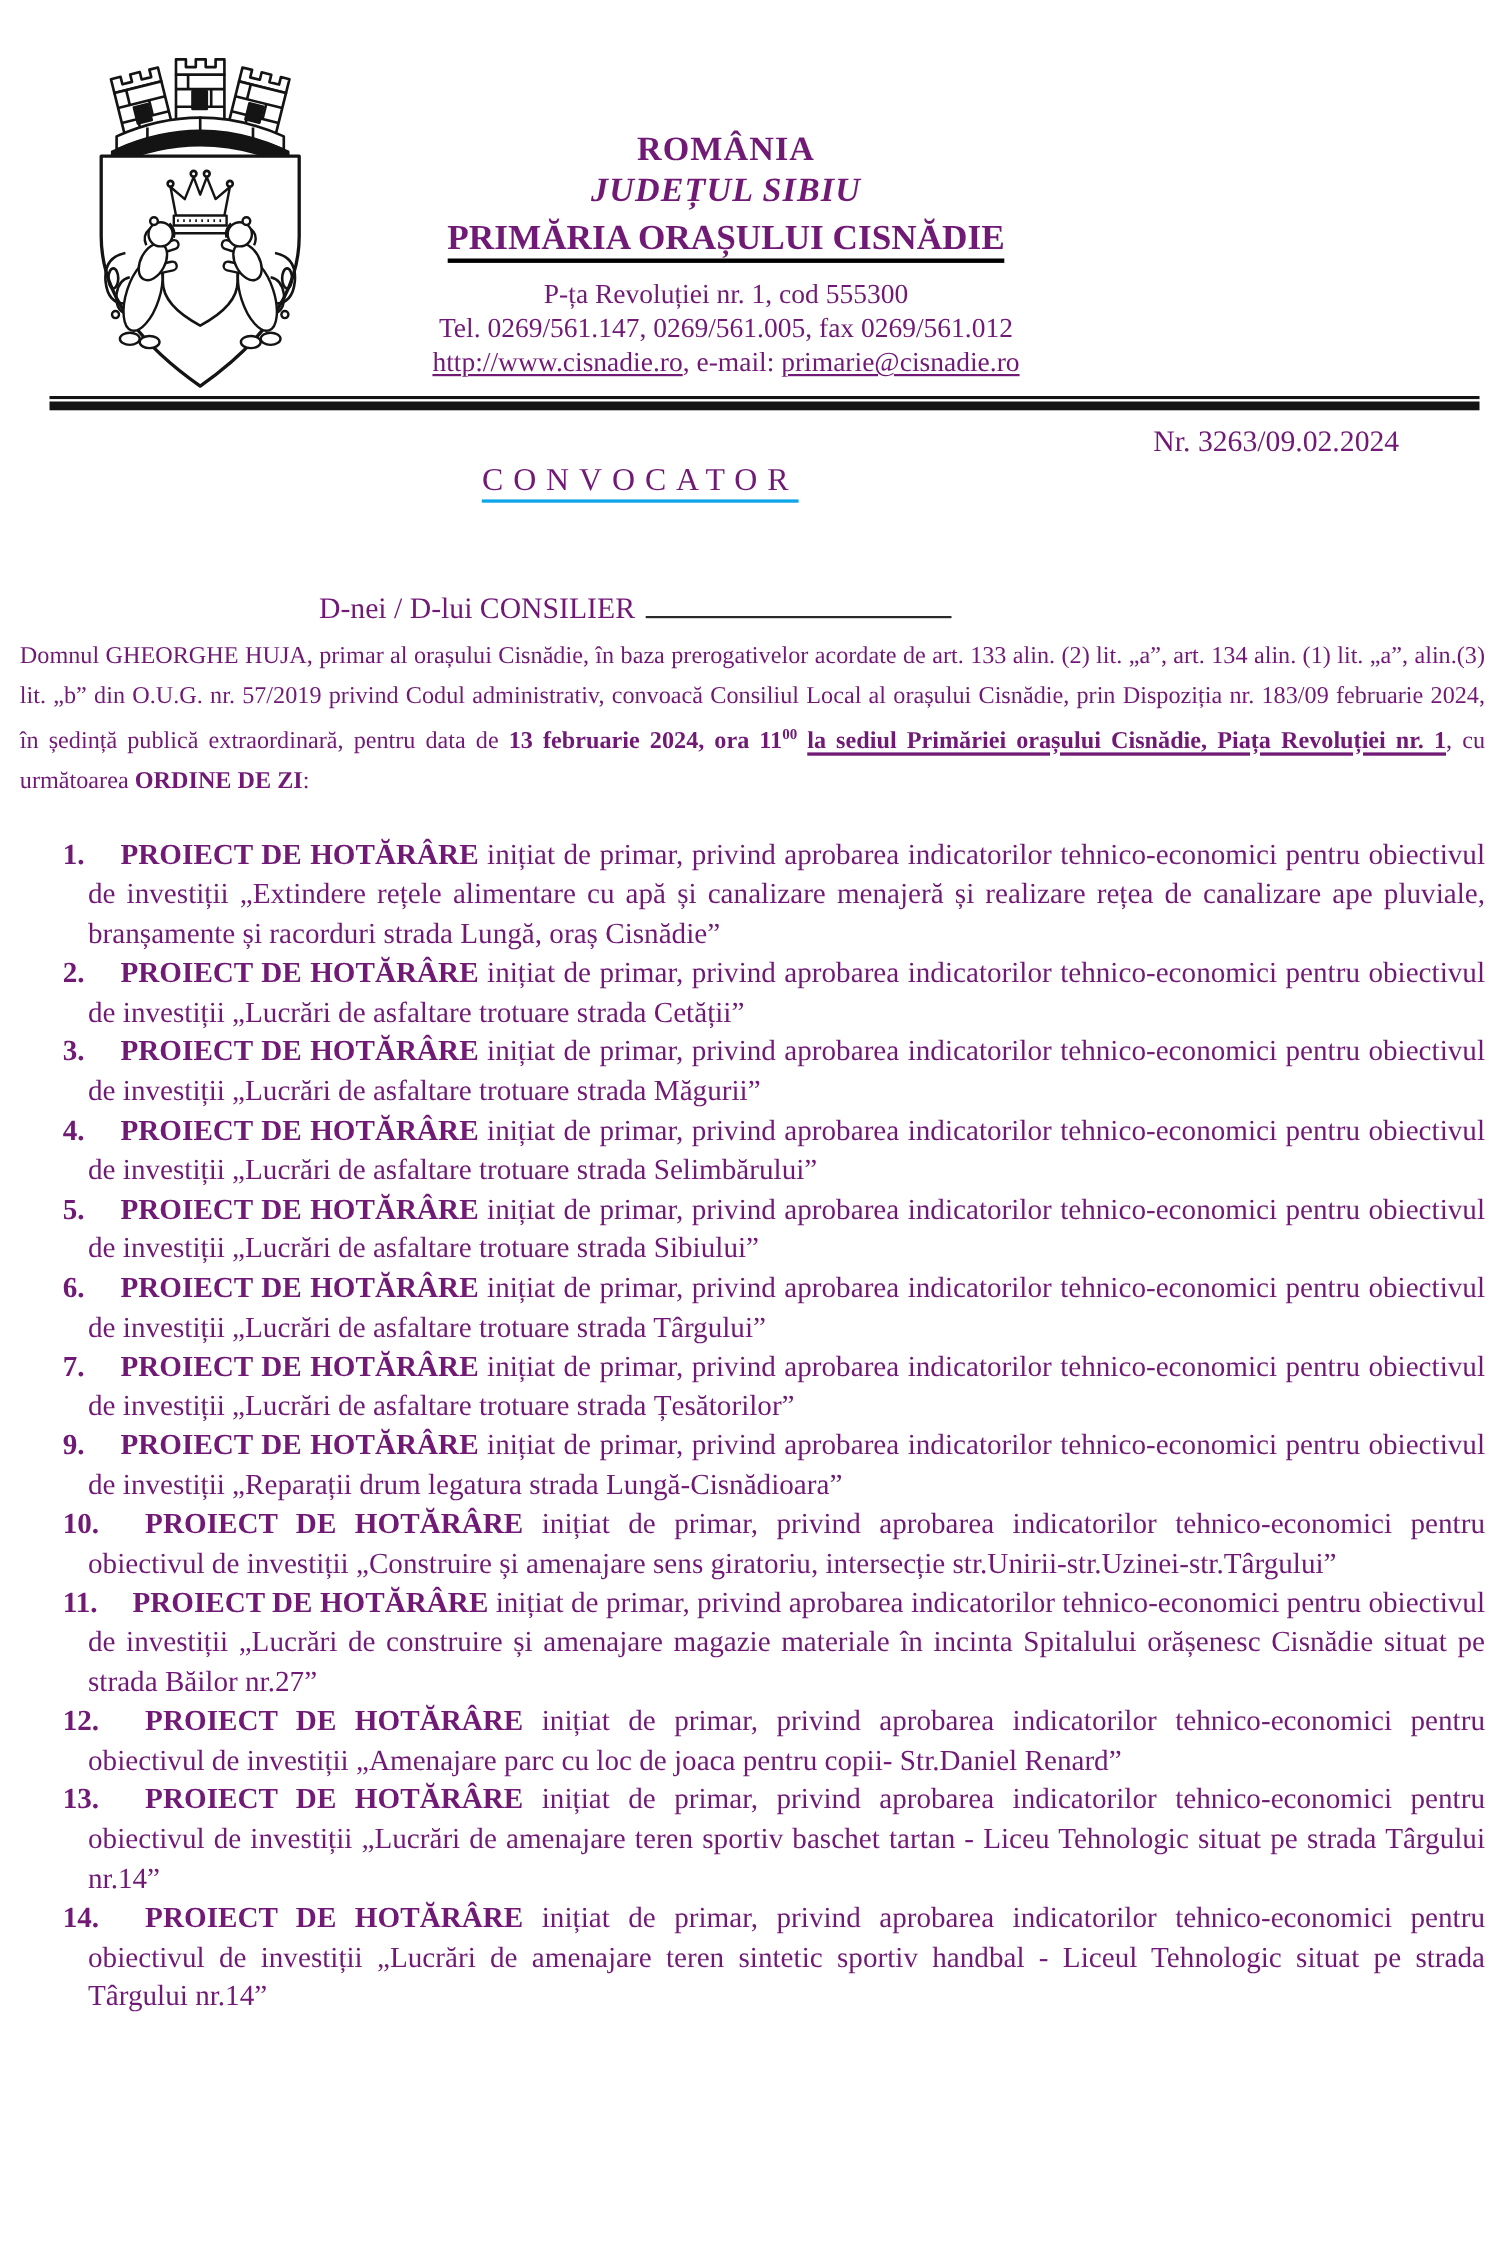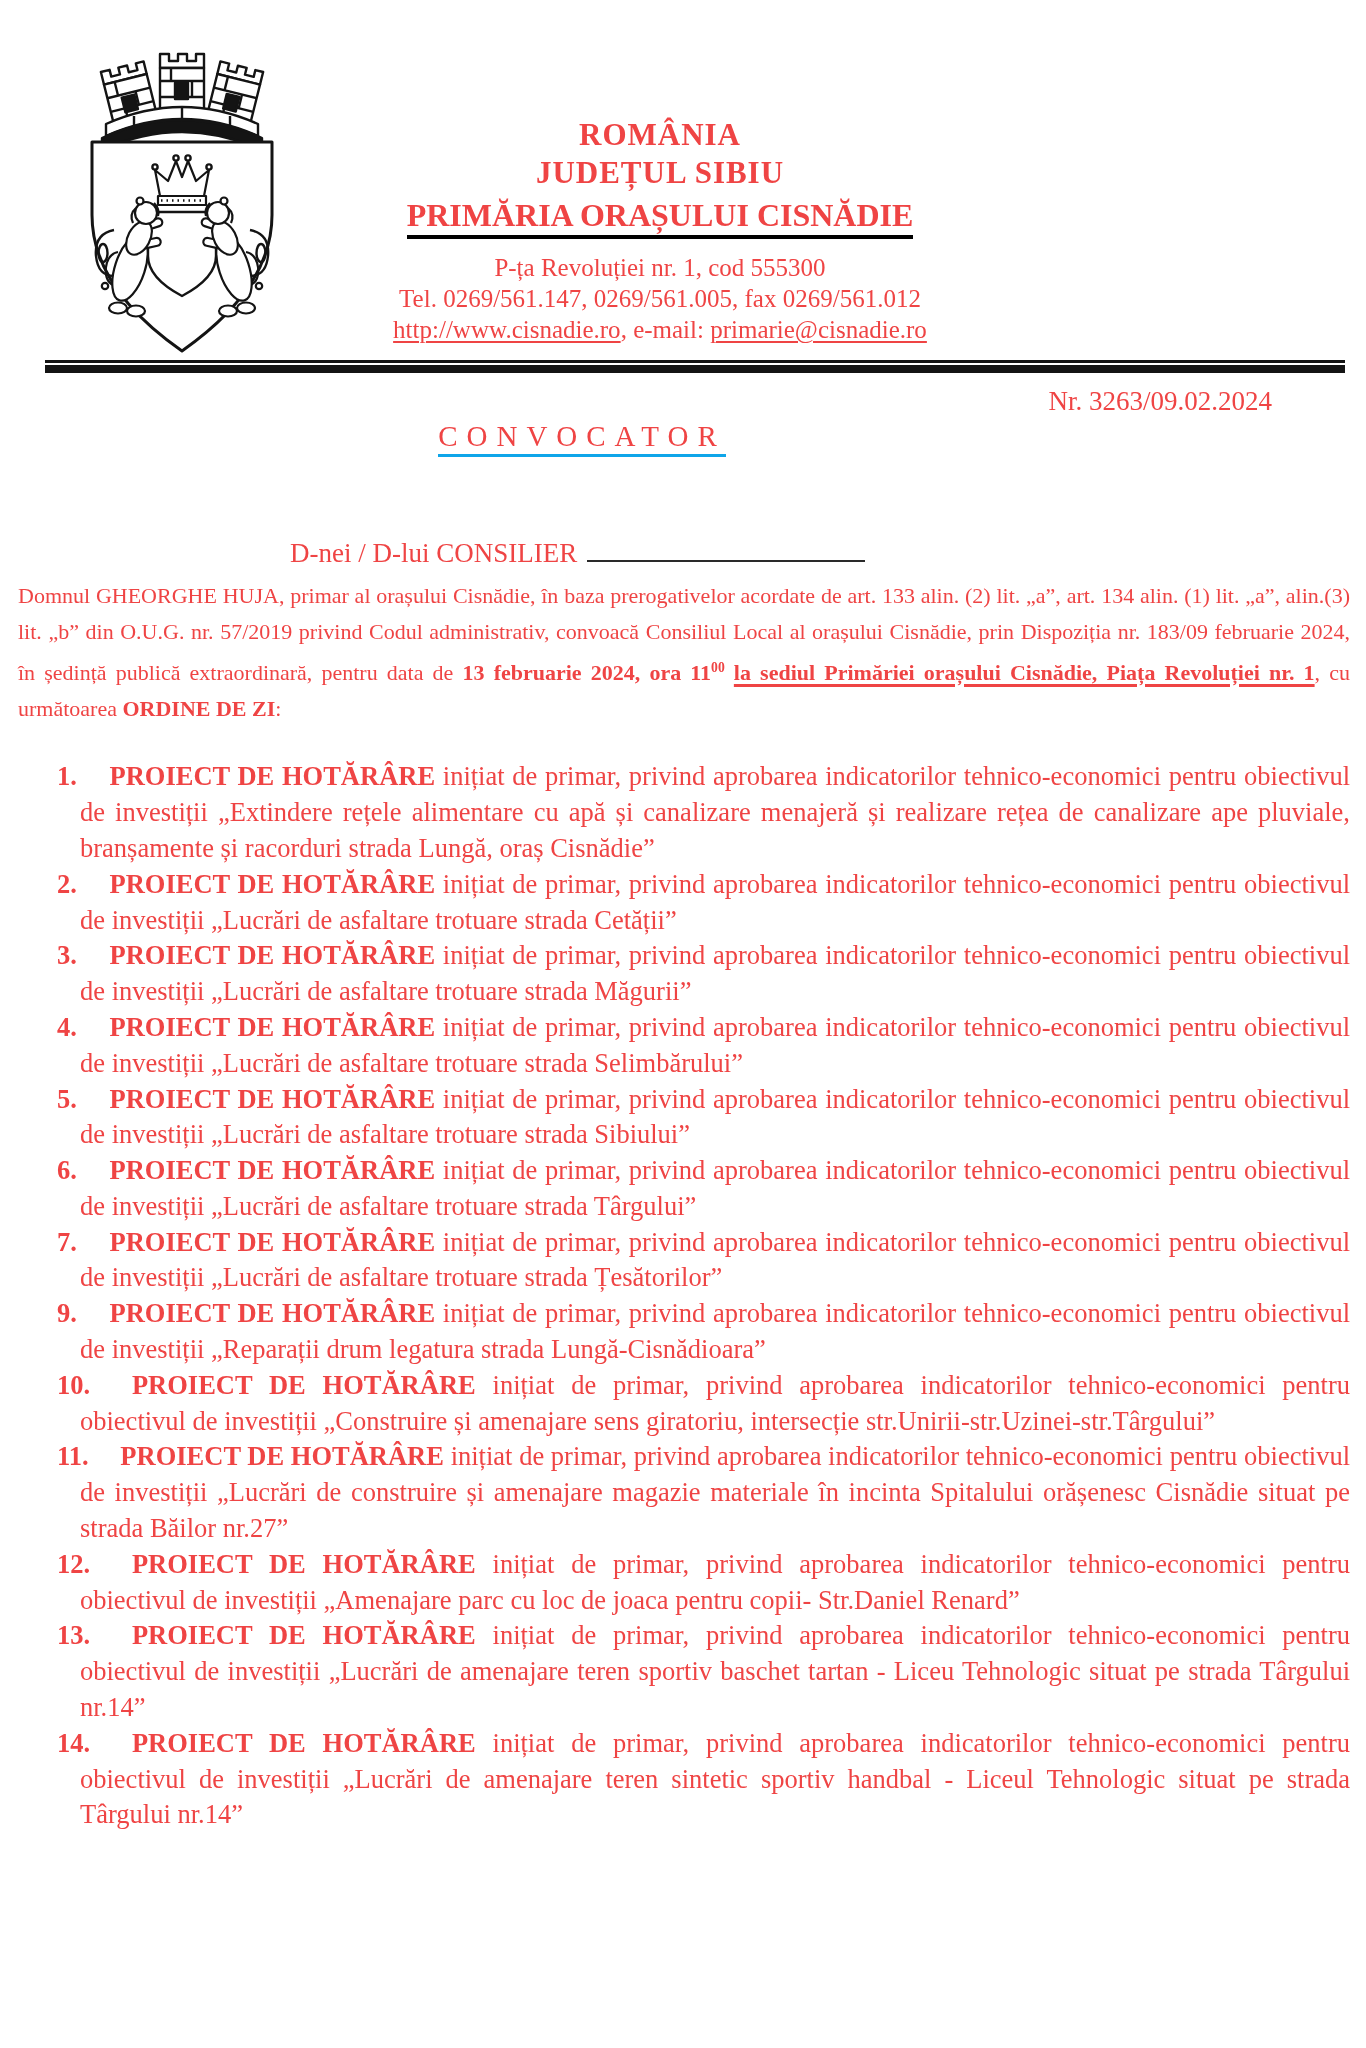--- a/index.html
+++ b/index.html
@@ -1,30 +1,30 @@
 <!DOCTYPE html>
 <html lang="ro"><head>
 <meta charset="utf-8">
 <style>
   html,body{margin:0;padding:0;background:#ffffff;}
   .page{
     position:relative;
     width:1366px;height:2048px;
     background:#ffffff;
-    color:#ef4444;
+    color:#701a75;
     font-family:"Liberation Serif","DejaVu Serif",serif;
     overflow:hidden;
   }
   
   .coa{position:absolute;left:84px;top:50px;width:196px;height:305px;}
   .coa svg{display:block;}
   
   .letterhead{position:absolute;left:230px;top:116px;width:860px;text-align:center;}
   .lh-country{font-size:31px;font-weight:bold;line-height:38px;letter-spacing:1px;}
-  .lh-county{font-size:31px;font-weight:bold;line-height:38px;letter-spacing:1px;}
+  .lh-county{font-size:31px;font-weight:bold;line-height:38px;letter-spacing:1px;font-style:italic;}
   .lh-inst{font-size:32px;font-weight:bold;line-height:46px;}
   .lh-inst .thick-underline{border-bottom:4px solid #000000;padding-bottom:2px;}
   .lh-gap{height:14px;}
   .lh-addr,.lh-tel,.lh-web{font-size:25px;line-height:31px;}
   .lh-web .u{text-decoration:underline;text-decoration-thickness:2px;text-underline-offset:3px;margin-top:32px;}
   
   .divider{position:absolute;top:360px;left:45px;width:1300px;}
   .divider .thin{height:3px;background:#141414;}
   .divider .gapline{height:2px;background:#ffffff;}
   .divider .thick{height:8px;background:#141414;}

